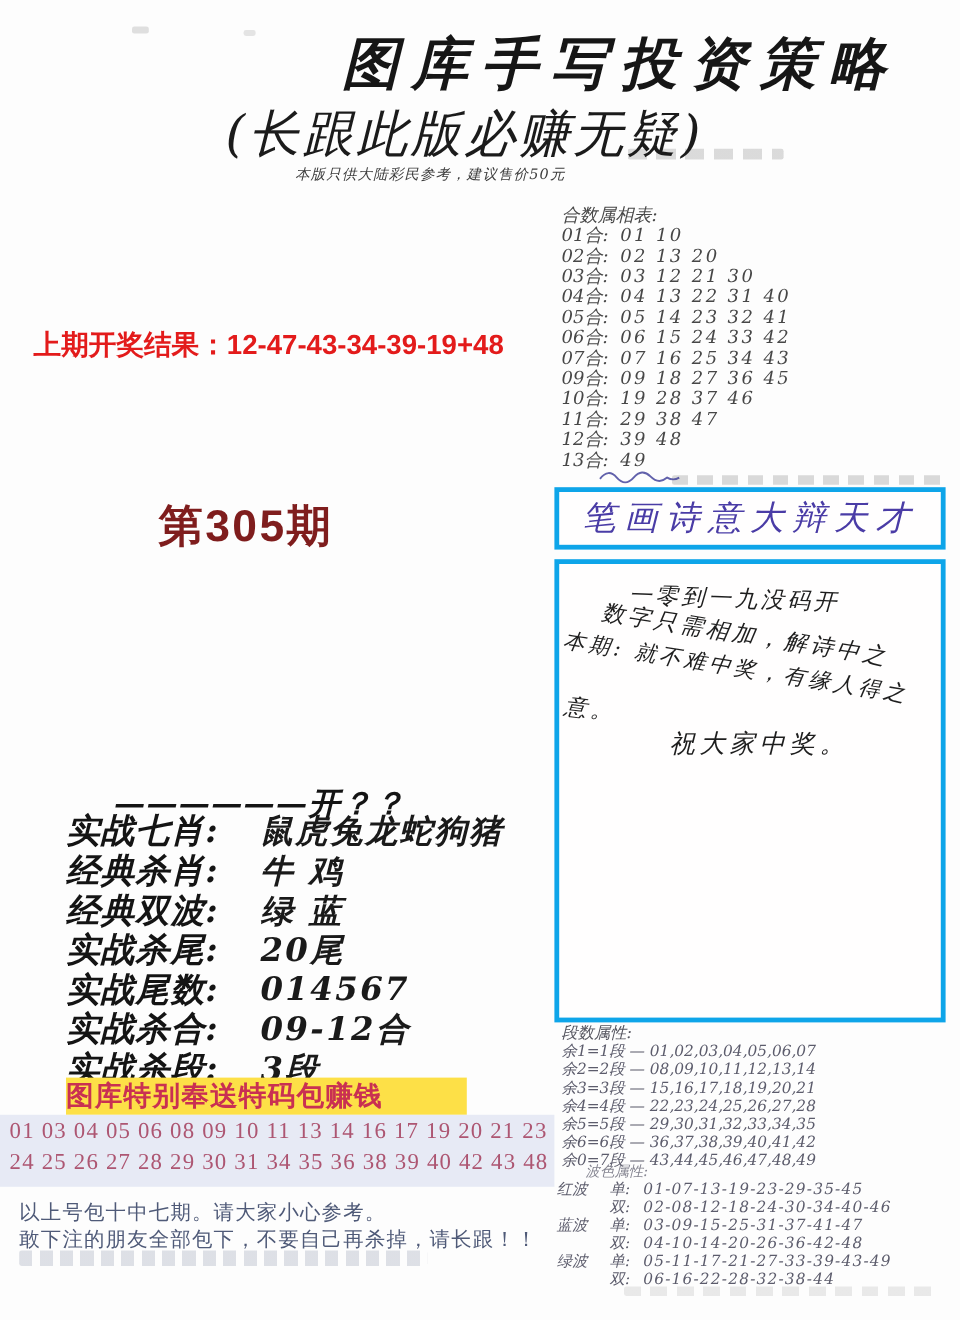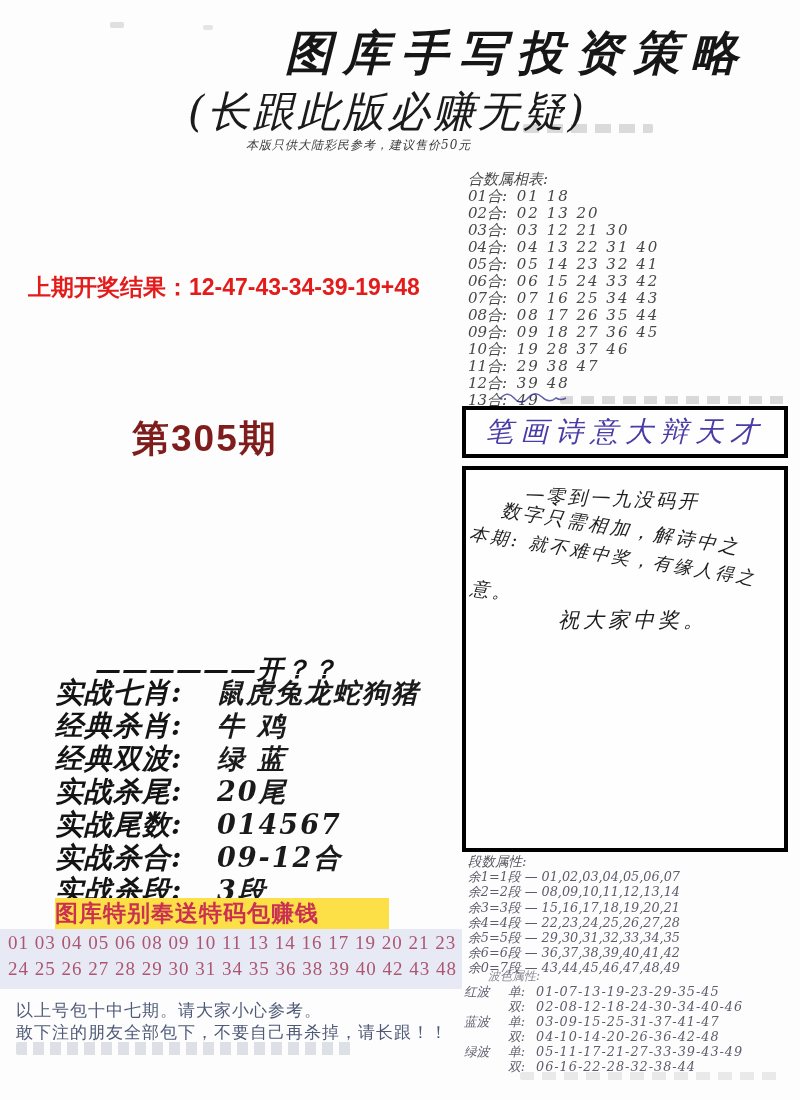--- a/index.html
+++ b/index.html
@@ -14,21 +14,21 @@
   
   .last-result{left:28px;top:272px;font-size:23px;font-weight:bold;color:#e31b1b;
                font-family:"Liberation Sans",sans-serif;white-space:nowrap;}
   .period{left:132px;top:370px;font-size:37px;font-weight:bold;letter-spacing:2px;
           font-family:"Liberation Sans",sans-serif;color:#7f1d1d;margin-top:44px;}
   
   .hesu{left:468px;top:171px;width:315px;font-size:15px;line-height:17px;color:#474747;}
   .hesu .row span.lbl{display:inline-block;min-width:44px;}
   .hesu .row span.nums{letter-spacing:2px;}
   
-  .box-red{border:4px solid #000000;background:#fffefe;}
+  .box-red{border:4px solid #0ea5e9;background:#fffefe;}
   .poem-title-box{left:462px;top:406px;width:318px;height:44px;display:flex;align-items:center;justify-content:center;}
   .poem-title{font-size:28px;letter-spacing:7px;color:#4a3ca6;font-weight:500;}
   .poem-box{left:462px;top:466px;width:318px;height:378px;}
   .poem-line{position:absolute;font-size:19px;color:#1e1e1e;white-space:nowrap;letter-spacing:3px;}
   .pl0{left:58px;top:16px;transform:rotate(2deg);}
   .pl1{left:34px;top:46px;transform:rotate(9deg);}
   .pl2{left:2px;top:74px;transform:rotate(9deg);font-size:18px;}
   .pl3{left:4px;top:108px;transform:rotate(7deg);}
   .blessing{left:92px;top:136px;font-size:21px;letter-spacing:4px;position:absolute;color:#1e1e1e;}
   
@@ -88,21 +88,21 @@
   </div>
 
   <div class="abs period">第305期</div>
 
   <div class="abs hw hesu">
     <div class="row">合数属相表:</div>
     <div>
 
         <div class="row">
           <span class="lbl">01合:</span>
-          <span class="nums">01 18</span>
+          <span class="nums">01 10</span>
         </div>
 
         <div class="row">
           <span class="lbl">02合:</span>
           <span class="nums">02 13 20</span>
         </div>
 
         <div class="row">
           <span class="lbl">03合:</span>
           <span class="nums">03 12 21 30</span>
@@ -121,24 +121,20 @@
         <div class="row">
           <span class="lbl">06合:</span>
           <span class="nums">06 15 24 33 42</span>
         </div>
 
         <div class="row">
           <span class="lbl">07合:</span>
           <span class="nums">07 16 25 34 43</span>
         </div>
 
-        <div class="row">
-          <span class="lbl">08合:</span>
-          <span class="nums">08 17 26 35 44</span>
-        </div>
 
         <div class="row">
           <span class="lbl">09合:</span>
           <span class="nums">09 18 27 36 45</span>
         </div>
 
         <div class="row">
           <span class="lbl">10合:</span>
           <span class="nums">19 28 37 46</span>
         </div>

